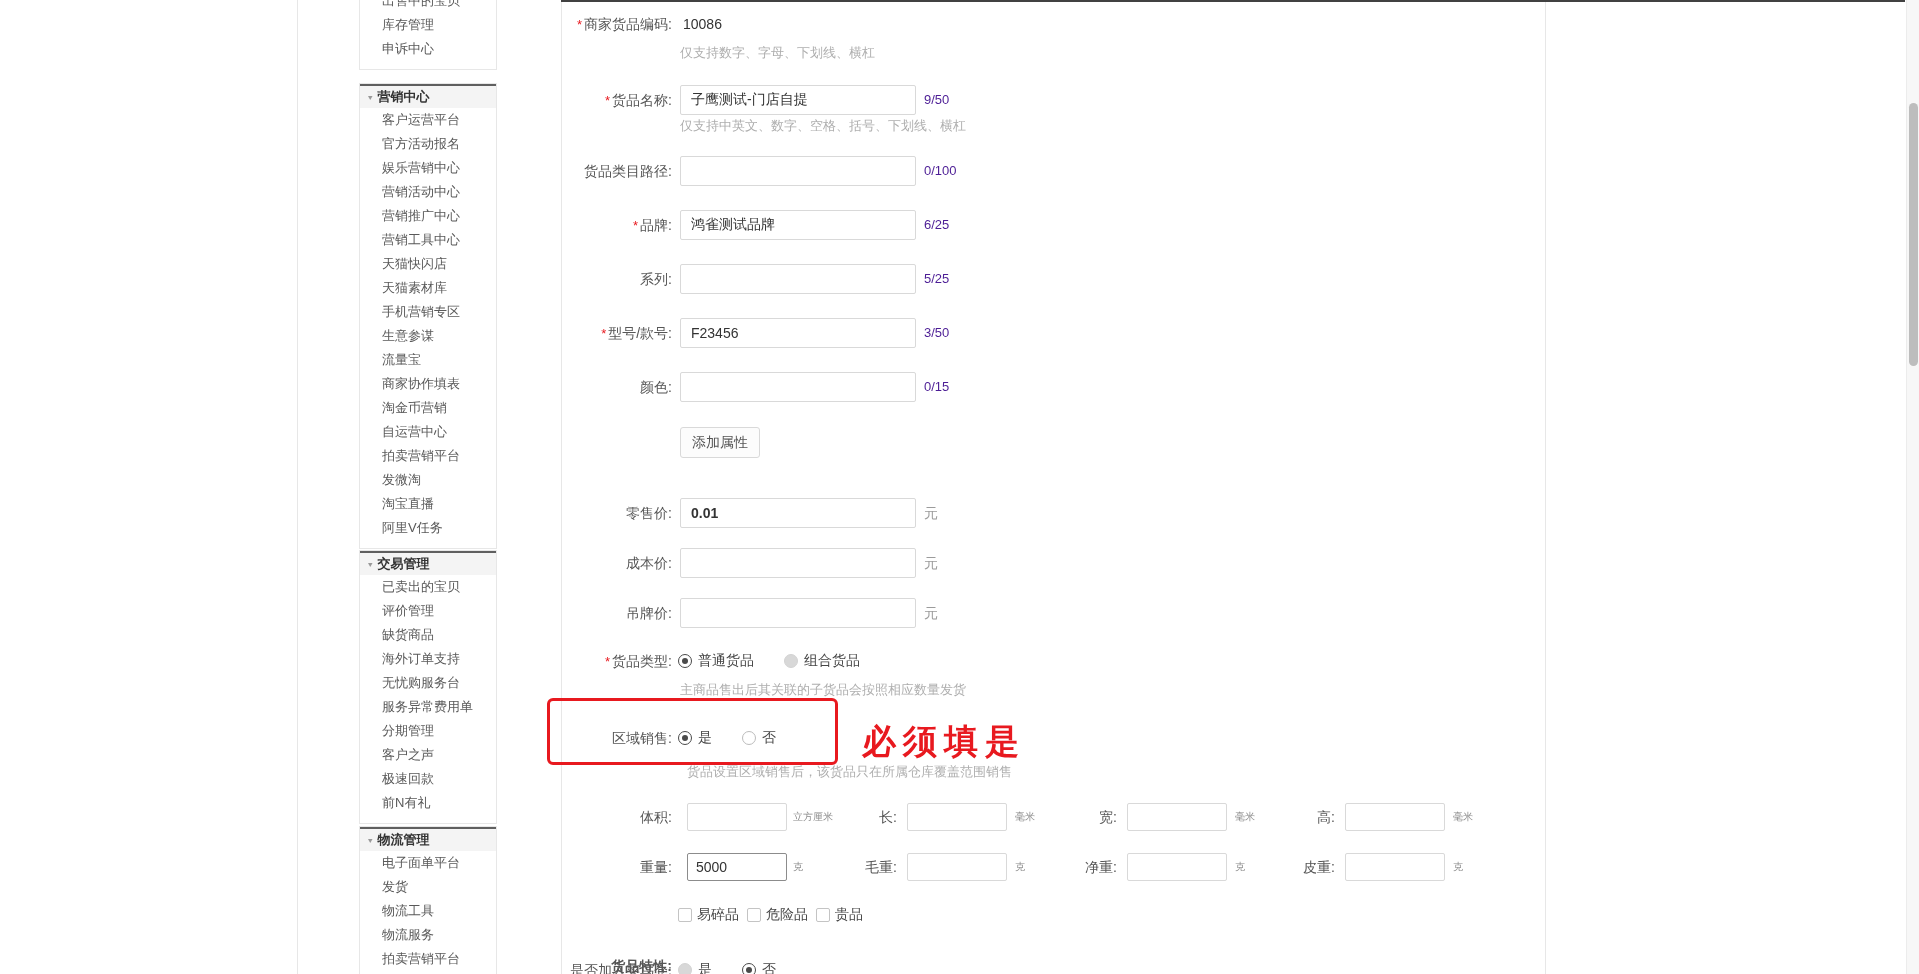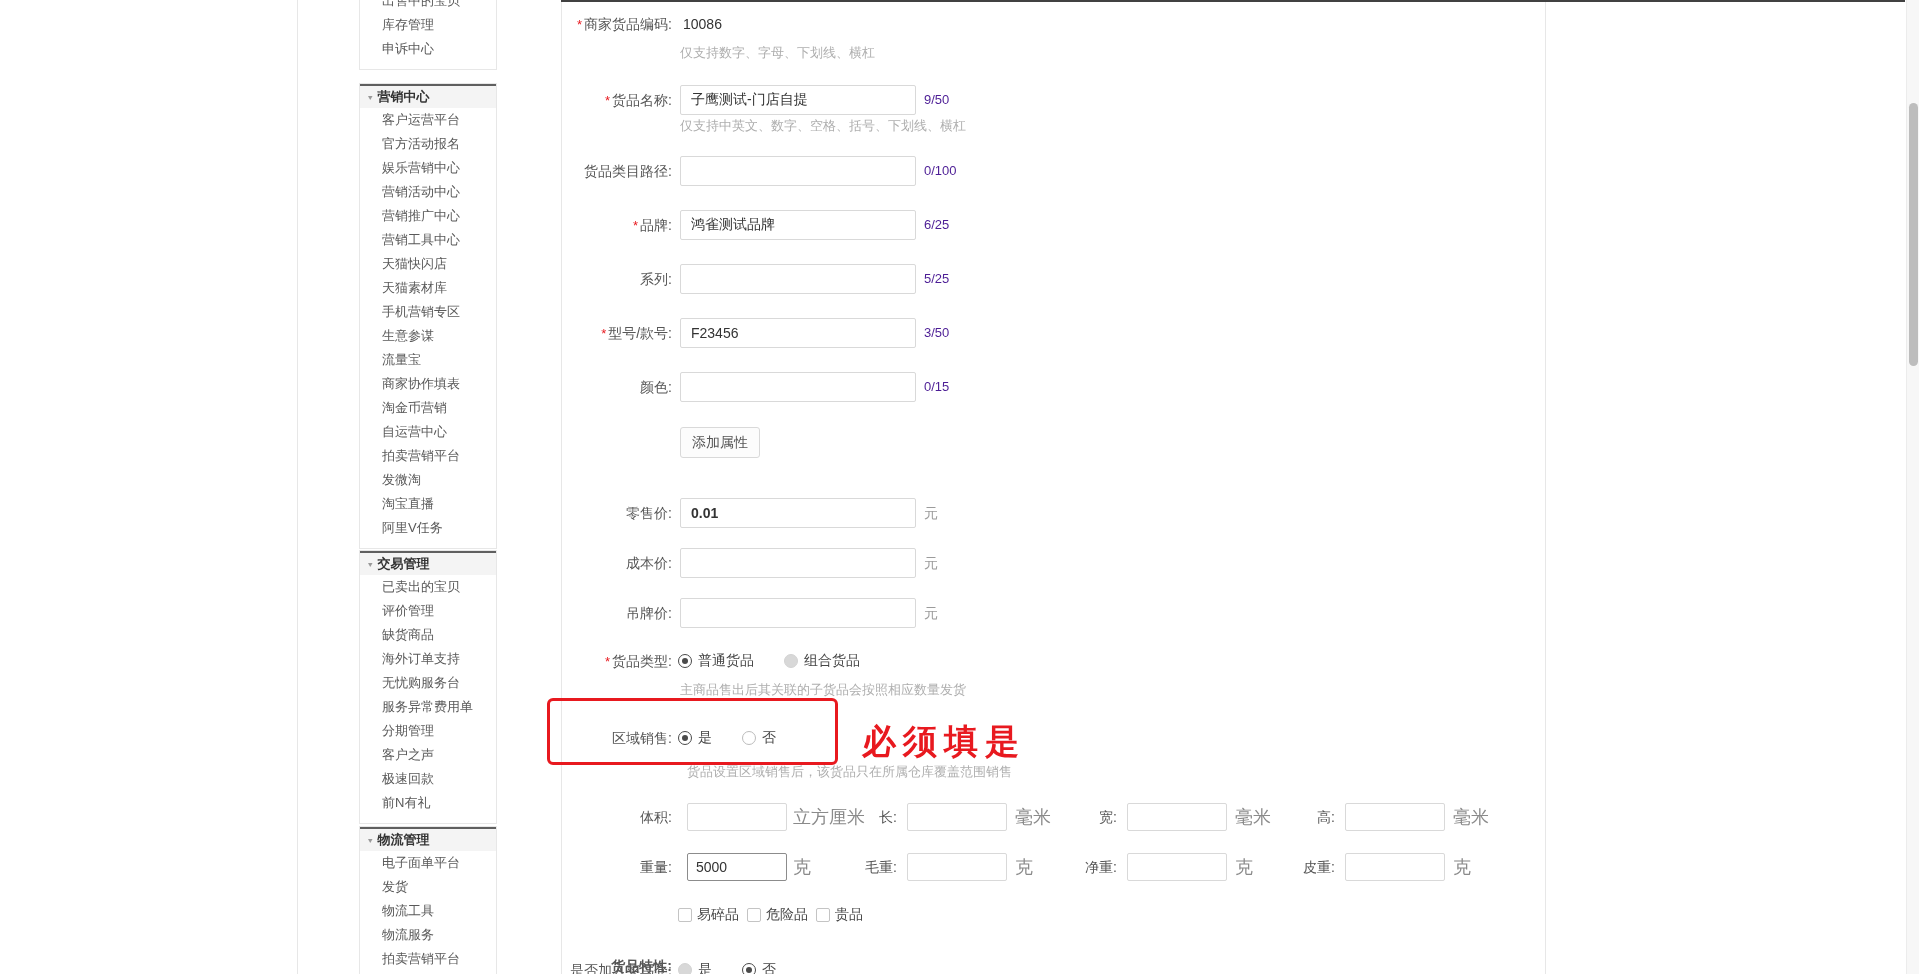--- a/index.html
+++ b/index.html
@@ -63,21 +63,21 @@
             align-items:center; gap:8px; }
   .cb { width:14px; height:14px; border:1px solid #c4c4c4; border-radius:2px;
         background:#fff; }
   .cb-label { font-size:14px; color:#464646; margin-left:5px; }
   .mcell-label { position:absolute; width:90px; text-align:right; font-size:14px;
                  color:#565656; line-height:28px; white-space:nowrap; }
   .m-input { position:absolute; width:100px; height:28px; border:1px solid #d9d9d9;
              border-radius:2px; background:#fff; font-size:14px; color:#333;
              padding:0 8px; outline:none; font-family:inherit; }
   .m-input.focused { border-color:#8c8c8c; }
-  .m-unit { position:absolute; font-size:18px; color:#8a8a8a; line-height:28px; white-space:nowrap; }
+  .m-unit { position:absolute; font-size:10px; color:#8a8a8a; line-height:28px; white-space:nowrap; }
 
   .hl-box { position:absolute; left:547px; top:698px; width:291px; height:67px;
             border:3px solid #e8191f; border-radius:6px; z-index:5; pointer-events:none; }
   .annotation { position:absolute; left:862px; top:719px; font-size:34px; font-weight:bold;
                 color:#e8191f; letter-spacing:7px; z-index:5; white-space:nowrap; }
 </style>
 </head>
 <body>
 
 <div id="app">

